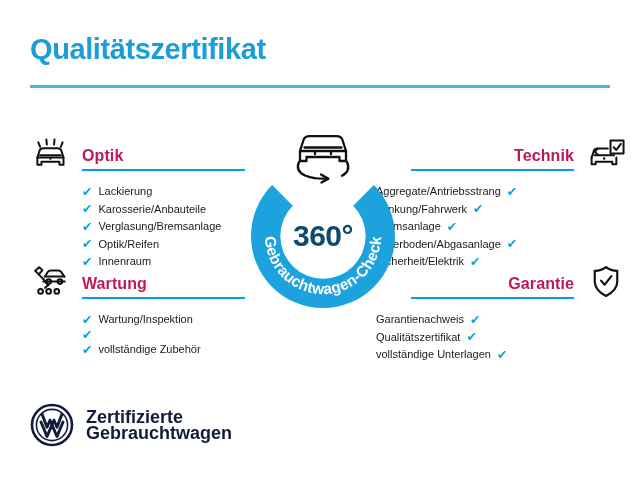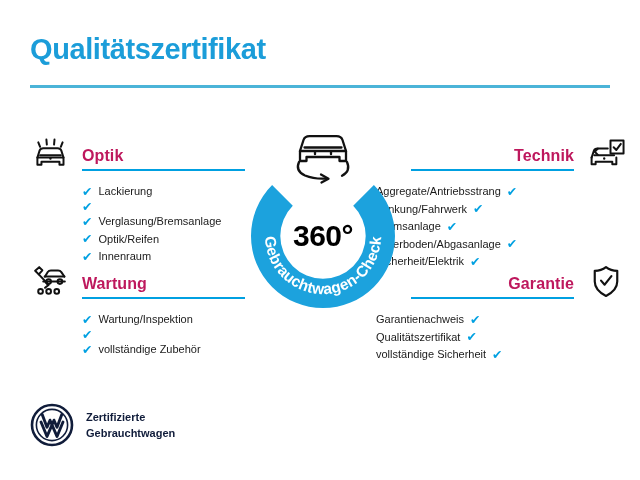--- a/index.html
+++ b/index.html
@@ -132,38 +132,38 @@
     top: 0;
     width: 160px;
     height: 195px;
     display: flex;
     align-items: center;
     justify-content: center;
     padding-top: 40px;
     box-sizing: border-box;
     font-size: 30px;
     font-weight: bold;
-    color: #000000;
+    color: #0c4a6e;
     letter-spacing: -0.5px;
     pointer-events: none;
   }
 
   
   .footer {
     position: absolute;
     left: 30px;
     top: 403px;
     display: flex;
     align-items: center;
   }
   .vw-mark { width: 44px; height: 44px; }
   .vw-mark svg { display: block; width: 100%; height: 100%; }
   .footer-text {
     margin-left: 12px;
-    font-size: 11px;
+    font-size: 18px;
     font-weight: bold;
     line-height: 16px;
     color: #101c3a;
   }
 </style>
 </head>
 <body>
 
 <div class="page-title">Qualitätszertifikat</div>
 <div class="title-rule"></div>
@@ -187,20 +187,21 @@
     <span class="sec-title">Optik</span>
     <span class="sec-rule"></span>
   </div>
   <ul class="check-list">
     <li>
         <span class="chk">✔</span>
         <span>Lackierung</span>
       </li>
     <li>
         <span class="chk">✔</span>
+        <span>Karosserie/Anbauteile</span>
       </li>
     <li>
         <span class="chk">✔</span>
         <span>Verglasung/Bremsanlage</span>
       </li>
     <li>
         <span class="chk">✔</span>
         <span>Optik/Reifen</span>
       </li>
     <li>
@@ -306,21 +307,21 @@
     <li>
         <span class="chk">✔</span>
         <span>Garantienachweis</span>
       </li>
     <li>
         <span class="chk">✔</span>
         <span>Qualitätszertifikat</span>
       </li>
     <li>
         <span class="chk">✔</span>
-        <span>vollständige Sicherheit</span>
+        <span>vollständige Unterlagen</span>
       </li>
   </ul>
 </div>
 
 <div class="badge">
   <svg viewBox="0 0 160 195">
     <defs>
       <path id="ringpath" d="M 22 118 A 58 58 0 1 0 138 118" fill="none"></path>
     </defs>
 

